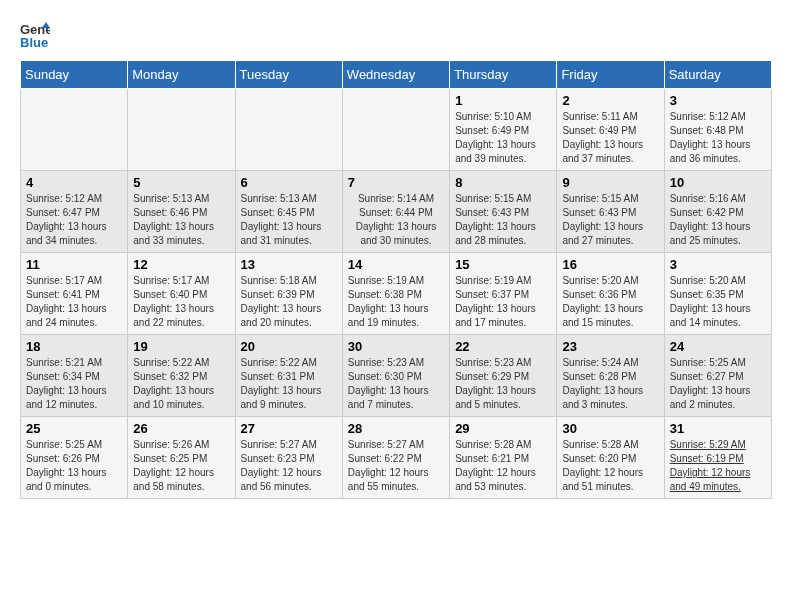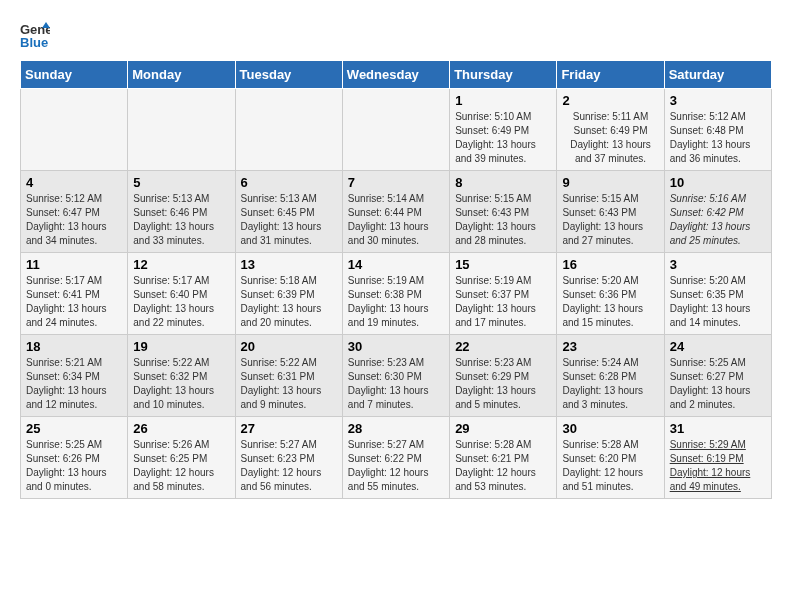--- a/index.html
+++ b/index.html
@@ -41,21 +41,21 @@
       width: 100%;
       border-collapse: collapse;
       font-size: 11px;
     }
     thead tr th {
       background-color: #2a6db5;
       color: #fff;
       padding: 6px 4px;
       text-align: left;
       font-size: 13px;
-      font-weight: bold;
+      font-weight: normal;
       border: 1px solid #fff;
     }
     tbody tr td {
       vertical-align: top;
       padding: 4px 5px;
       border: 1px solid #ccc;
       height: 80px;
       width: calc(100%/7);
     }
     tbody tr:nth-child(odd) td {
@@ -120,21 +120,21 @@
         <td class="empty-cell"></td>
         <td>
           <span class="day-number">1</span>
           <div class="day-info" style="white-space: pre-line;">Sunrise: 5:10 AM
 Sunset: 6:49 PM
 Daylight: 13 hours
 and 39 minutes.</div>
         </td>
         <td>
           <span class="day-number">2</span>
-          <div class="day-info" style="white-space: pre-line; text-align: center;">Sunrise: 5:11 AM
+          <div class="day-info" style="white-space: pre-line;">Sunrise: 5:11 AM
 Sunset: 6:49 PM
 Daylight: 13 hours
 and 37 minutes.</div>
         </td>
         <td>
           <span class="day-number">3</span>
           <div class="day-info" style="white-space: pre-line;">Sunrise: 5:12 AM
 Sunset: 6:48 PM
 Daylight: 13 hours
 and 36 minutes.</div>
@@ -157,42 +157,42 @@
         </td>
         <td>
           <span class="day-number">6</span>
           <div class="day-info" style="white-space: pre-line;">Sunrise: 5:13 AM
 Sunset: 6:45 PM
 Daylight: 13 hours
 and 31 minutes.</div>
         </td>
         <td>
           <span class="day-number">7</span>
-          <div class="day-info" style="white-space: pre-line;">Sunrise: 5:14 AM
+          <div class="day-info" style="white-space: pre-line; text-align: center;">Sunrise: 5:14 AM
 Sunset: 6:44 PM
 Daylight: 13 hours
 and 30 minutes.</div>
         </td>
         <td>
           <span class="day-number">8</span>
           <div class="day-info" style="white-space: pre-line;">Sunrise: 5:15 AM
 Sunset: 6:43 PM
 Daylight: 13 hours
 and 28 minutes.</div>
         </td>
         <td>
           <span class="day-number">9</span>
           <div class="day-info" style="white-space: pre-line;">Sunrise: 5:15 AM
 Sunset: 6:43 PM
 Daylight: 13 hours
 and 27 minutes.</div>
         </td>
         <td>
           <span class="day-number">10</span>
-          <div class="day-info" style="white-space: pre-line; font-style: italic;">Sunrise: 5:16 AM
+          <div class="day-info" style="white-space: pre-line;">Sunrise: 5:16 AM
 Sunset: 6:42 PM
 Daylight: 13 hours
 and 25 minutes.</div>
         </td>
       </tr>
       <tr>
         <td>
           <span class="day-number">11</span>
           <div class="day-info" style="white-space: pre-line;">Sunrise: 5:17 AM
 Sunset: 6:41 PM

